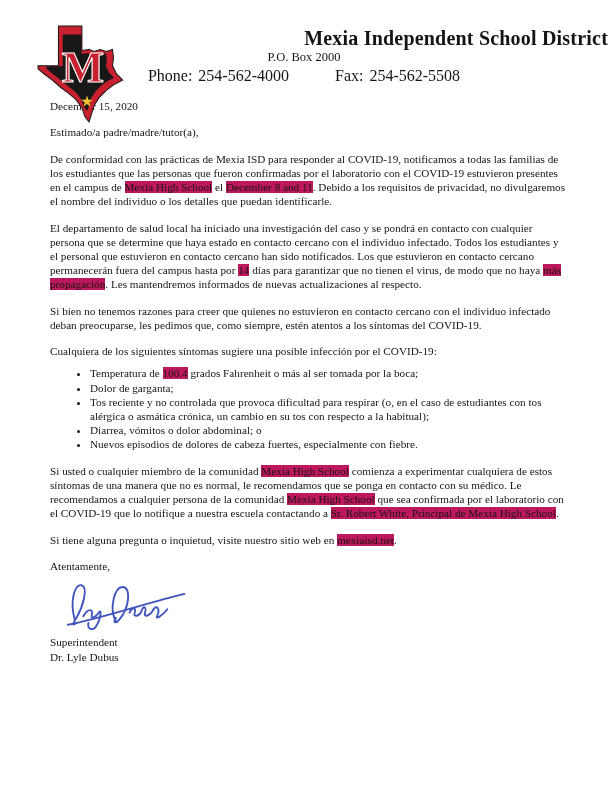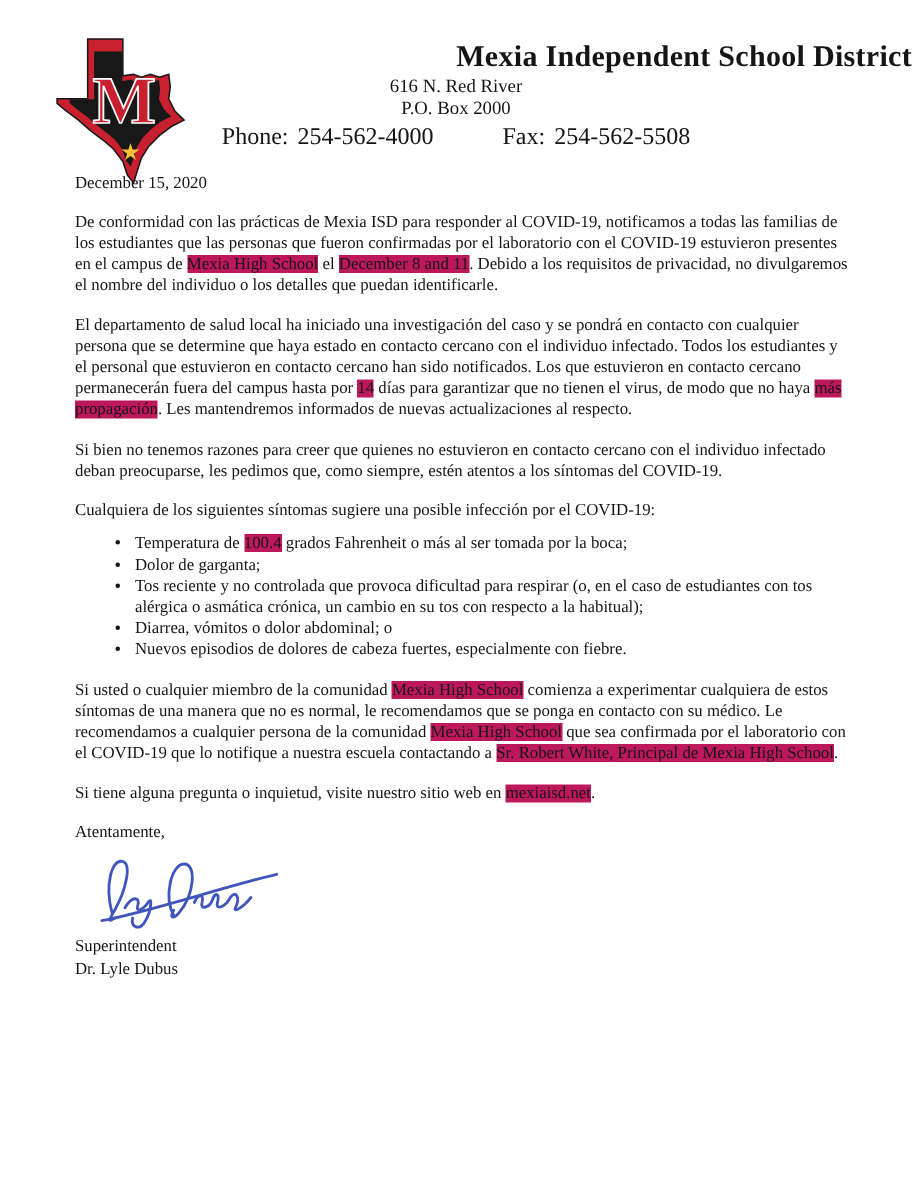--- a/index.html
+++ b/index.html
@@ -42,31 +42,31 @@
       <path d="M22 2 L45 2 L45 26 L52 25 L57 27 L63 25 L69 27 L75 25 L76 33 L75 41 L79 49 L85 55 L77 59 L69 65 L62 72 L57 80 L52 96 L48 91 L45 82 L39 74 L32 68 L24 62 L16 55 L8 49 L2 44 L2 41 L22 41 Z" fill="#c8202f" stroke="#181818" stroke-width="1"></path>
 
       <path d="M22 2 L45 2 L45 26 L52 25 L57 27 L63 25 L69 27 L75 25 L76 33 L75 41 L79 49 L85 55 L77 59 L69 65 L62 72 L57 80 L52 96 L48 91 L45 82 L39 74 L32 68 L24 62 L16 55 L8 49 L2 44 L2 41 L22 41 Z" fill="#181818" transform="translate(8.6,8.6) scale(0.80)"></path>
 
       <text x="46" y="57" text-anchor="middle" font-family="Liberation Serif, serif" font-size="44" font-weight="bold" fill="#c8202f" stroke="#ffffff" stroke-width="1.1">M</text>
 
       <polygon points="50,70 51.4,74.2 55.8,74.2 52.2,76.9 53.5,81.1 50,78.5 46.5,81.1 47.8,76.9 44.2,74.2 48.6,74.2" fill="#f2c234"></polygon>
     </svg>
 
     <div class="district-name">Mexia Independent School District</div>
-    <div class="addr-line">616 N. Red River</div>
     <div class="addr-line">P.O. Box 2000</div>
     <div class="phone-line">
       <span class="lbl">Phone:</span><span>254-562-4000</span><span class="gap"></span><span class="lbl">Fax:</span><span>254-562-5508</span>
     </div>
   </div>
 
   <div class="letter-body">
 
     <p class="date-line">December 15, 2020</p>
 
+    <p class="salutation">Estimado/a padre/madre/tutor(a),</p>
 
     <p><span>De conformidad con las prácticas de Mexia ISD para responder al COVID-19, notificamos a todas las familias de los estudiantes que las personas que fueron confirmadas por el laboratorio con el COVID-19 estuvieron presentes en el campus de </span><span class="hl">Mexia High School</span><span> el </span><span class="hl">December 8 and 11</span><span>.  Debido a los requisitos de privacidad, no divulgaremos el nombre del individuo o los detalles que puedan identificarle.</span></p>
 
     <p><span>El departamento de salud local ha iniciado una investigación del caso y se pondrá en contacto con cualquier persona que se determine que haya estado en contacto cercano con el individuo infectado. Todos los estudiantes y el personal que estuvieron en contacto cercano han sido notificados. Los que estuvieron en contacto cercano permanecerán fuera del campus hasta por </span><span class="hl">14</span><span> días para garantizar que no tienen el virus, de modo que no haya </span><span class="hl">más propagación</span><span>. Les mantendremos informados de nuevas actualizaciones al respecto.</span></p>
 
     <p>Si bien no tenemos razones para creer que quienes no estuvieron en contacto cercano con el individuo infectado deban preocuparse, les pedimos que, como siempre, estén atentos a los síntomas del COVID-19.</p>
 
     <p class="symptoms-intro">Cualquiera de los siguientes síntomas sugiere una posible infección por el COVID-19:</p>
 
     <ul class="symptoms">

